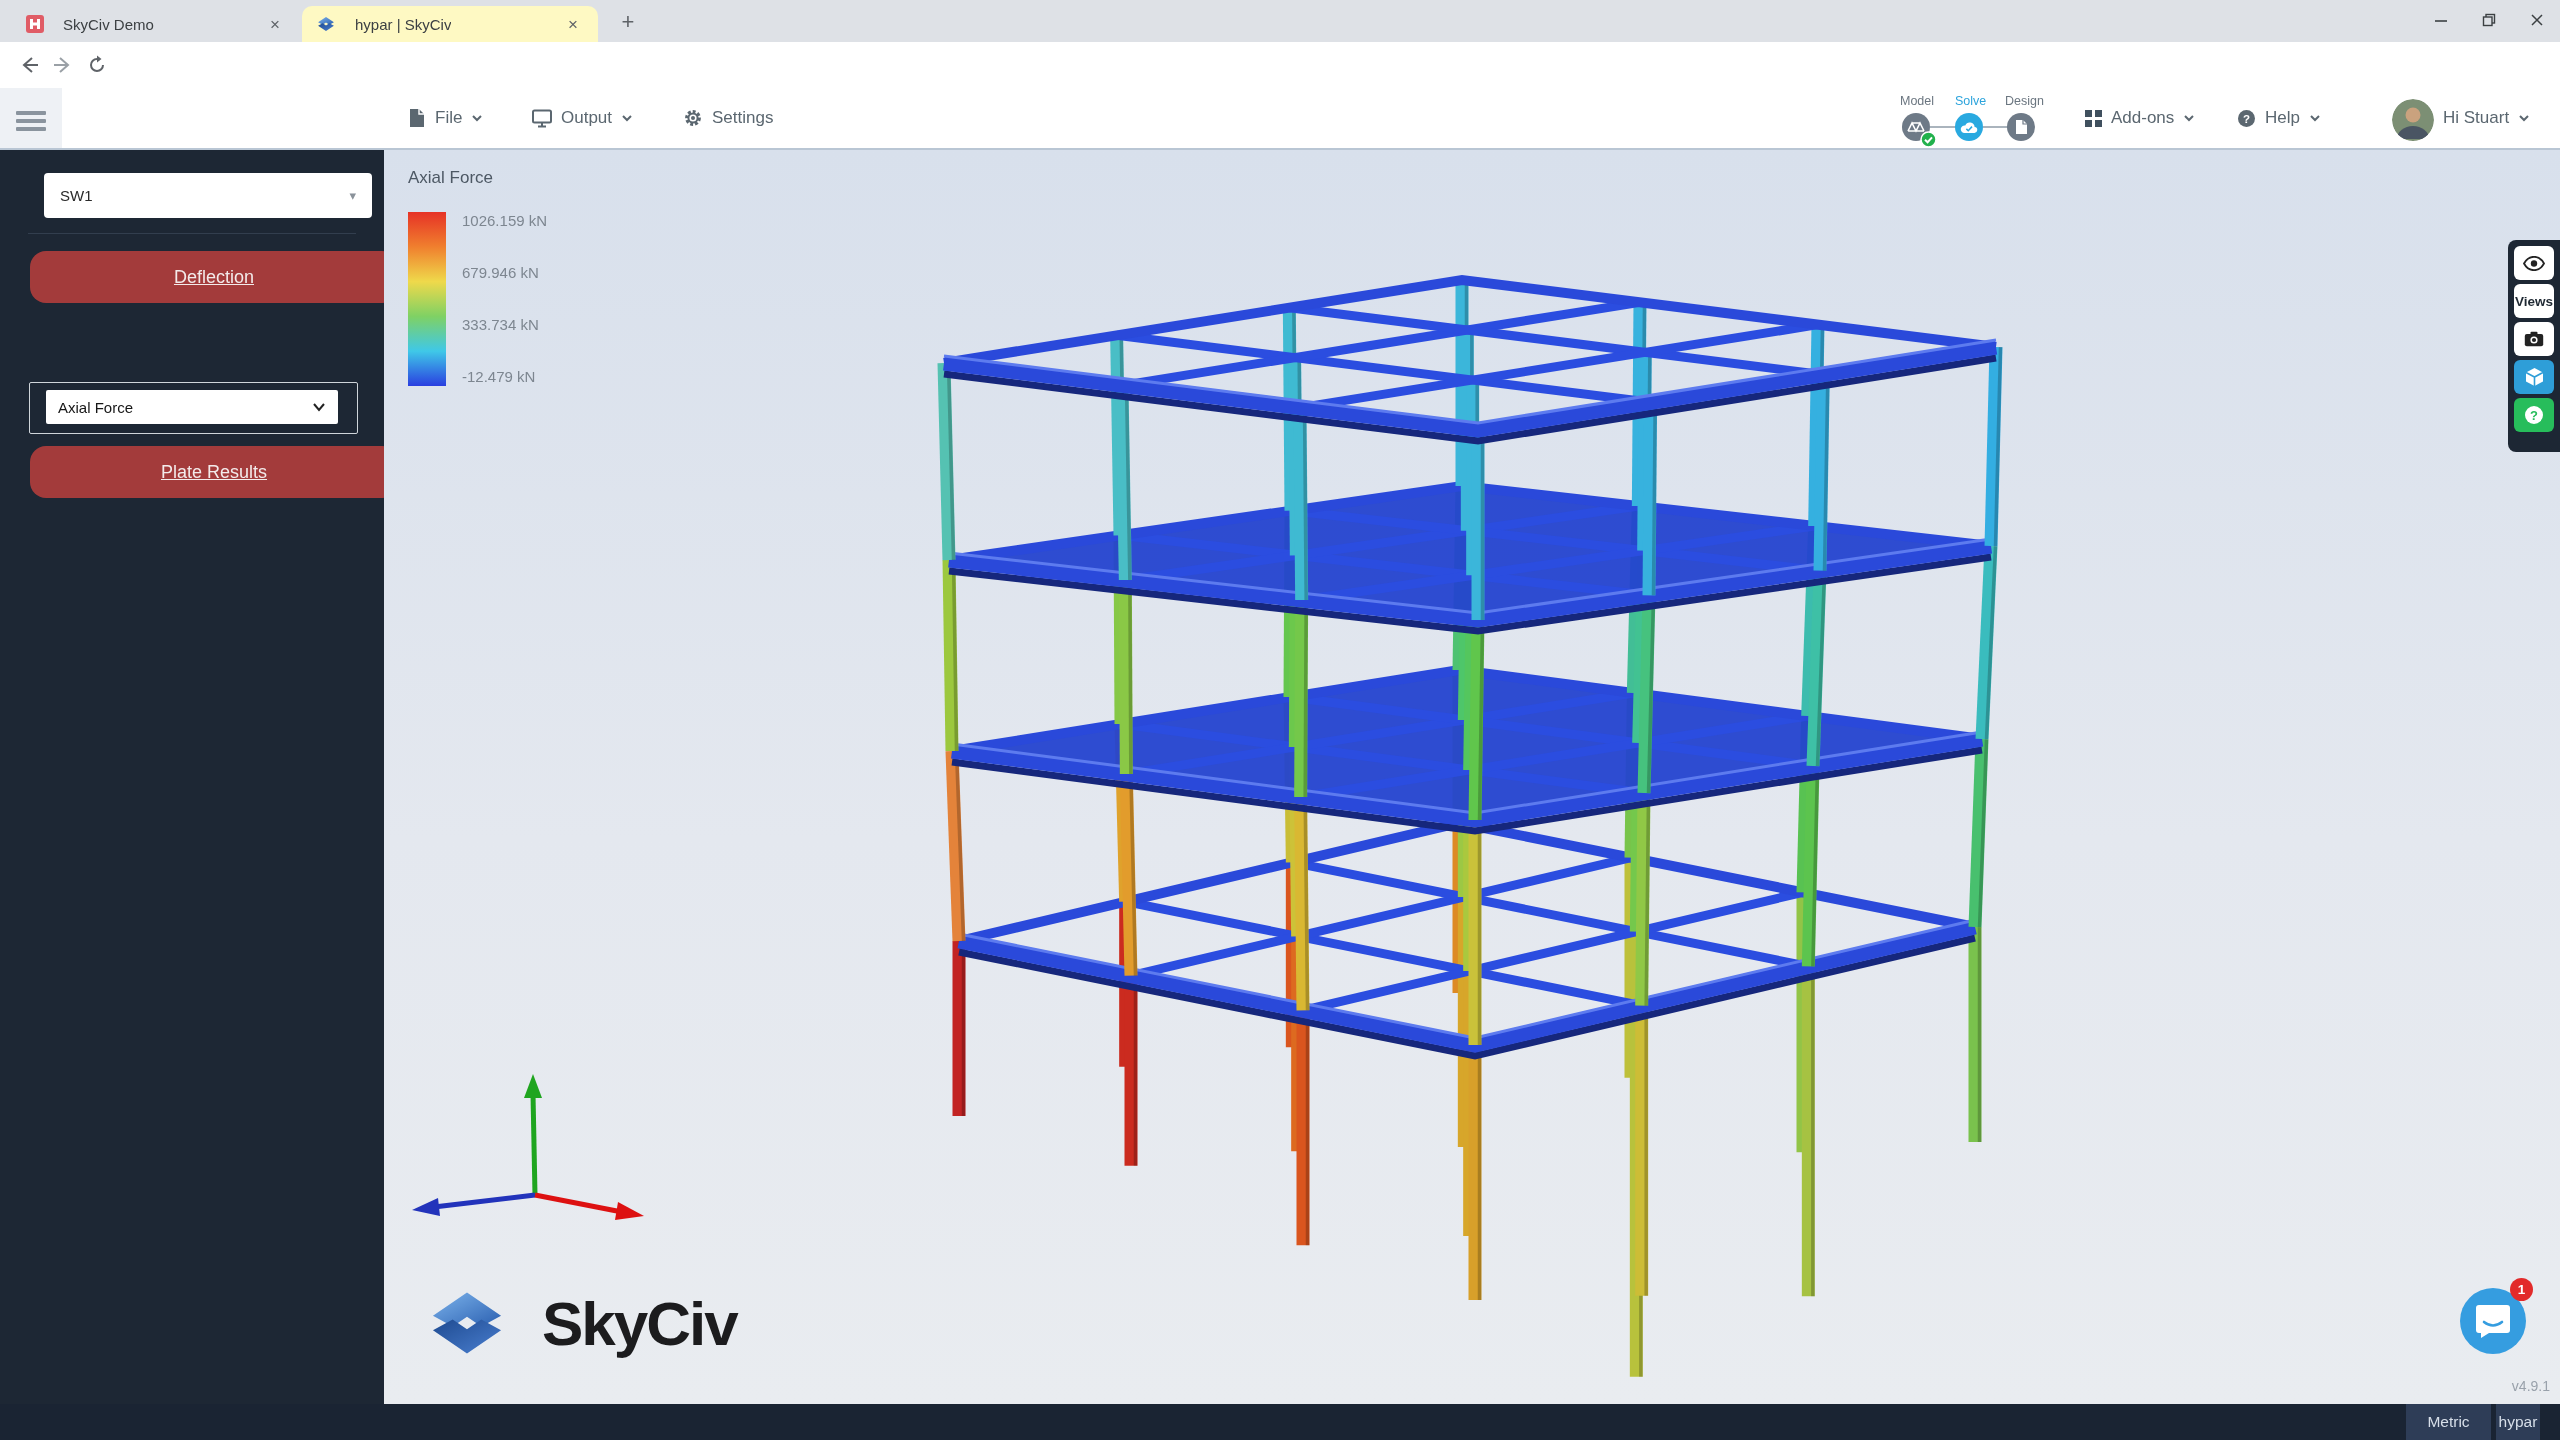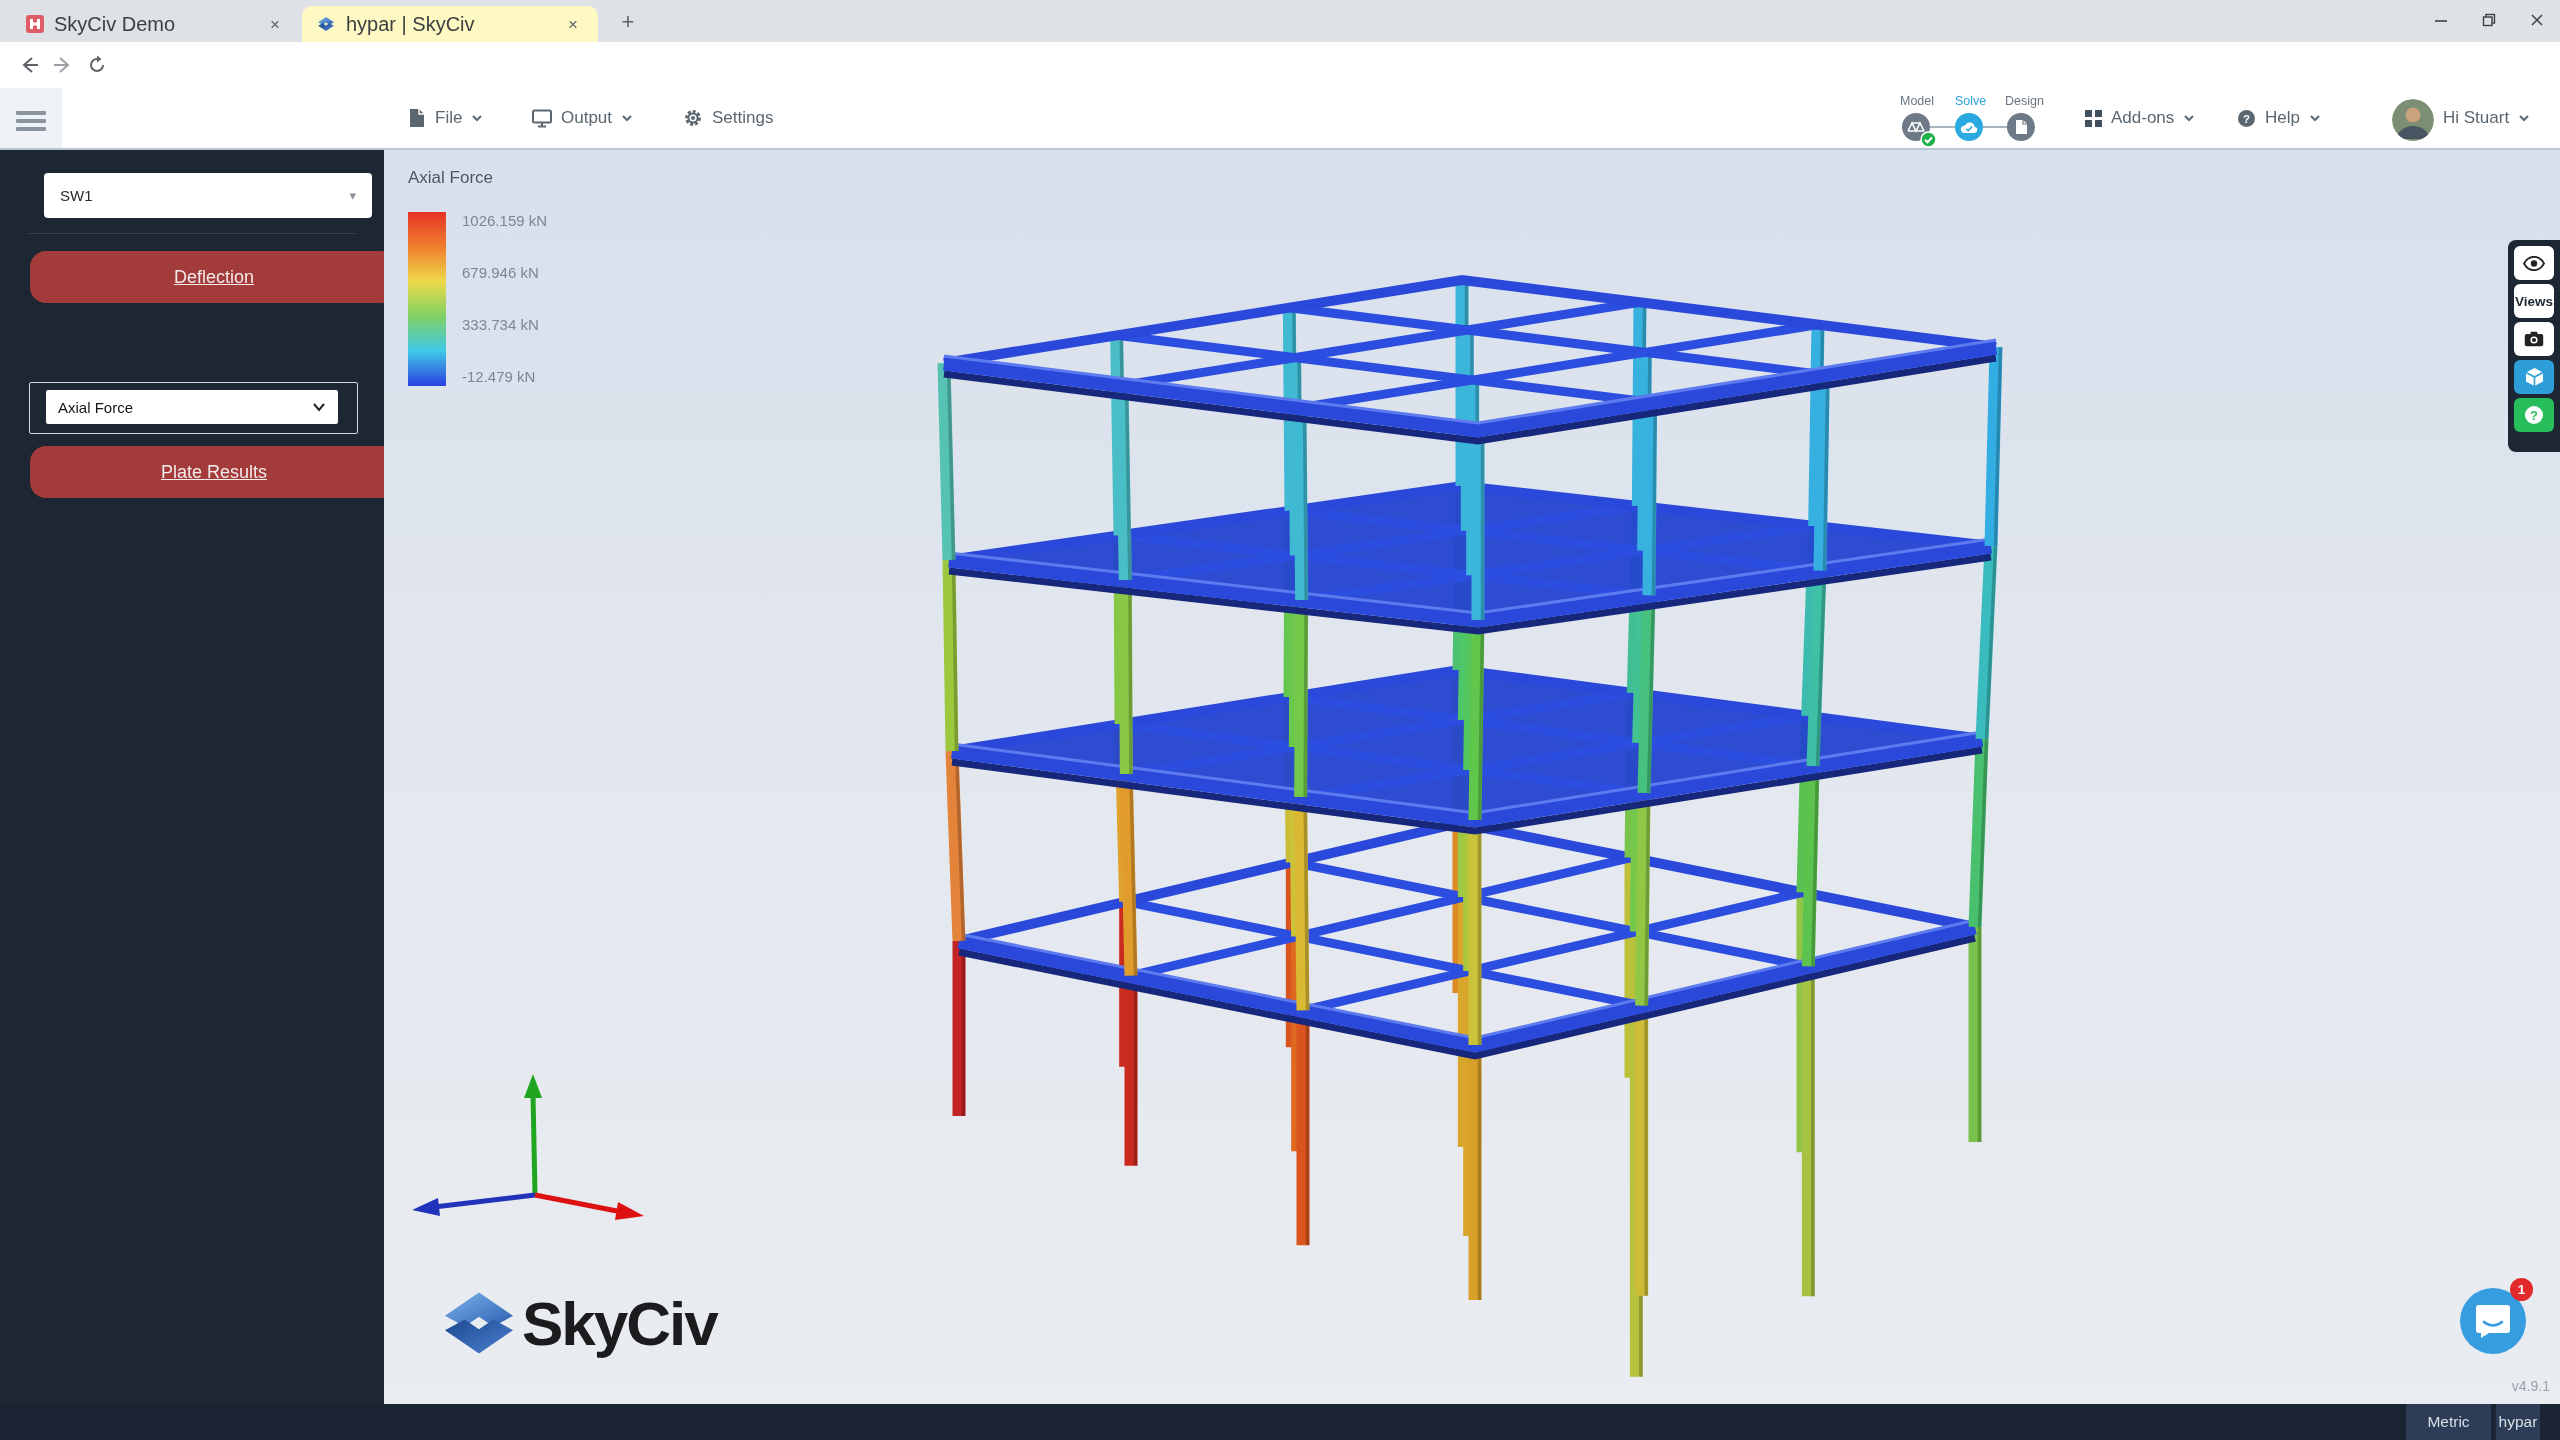--- a/index.html
+++ b/index.html
@@ -2,21 +2,21 @@
 <html><head>
 <meta charset="utf-8">
 <style>
   html,body{margin:0;padding:0;background:#000;}
   #stage{position:relative;width:2560px;height:1440px;overflow:hidden;
          font-family:"Liberation Sans","DejaVu Sans",sans-serif;background:#fff;}
   .abs{position:absolute;}
   
   #tabstrip{left:0;top:0;width:2560px;height:42px;background:#dee1e6;}
   .tab{top:6px;height:36px;display:flex;align-items:center;gap:10px;padding:0 14px;box-sizing:border-box;}
-  .tab .title{font-size:20px;color:#3c4043;white-space:nowrap;overflow:hidden;max-width:200px;}
+  .tab .title{font-size:15px;color:#3c4043;white-space:nowrap;overflow:hidden;max-width:200px;margin-left:9px;}
   .tab-close{width:22px;height:22px;border-radius:50%;display:flex;align-items:center;justify-content:center;
              color:#5f6368;font-size:17px;line-height:1;}
   #tab1{left:12px;width:288px;}
   #tab2{left:302px;width:296px;background:#fef9c3;border-radius:10px 10px 0 0;}
   #newtab{left:614px;top:8px;width:28px;height:28px;color:#5f6368;font-size:22px;display:flex;align-items:center;justify-content:center;}
   .winctl{top:0;width:46px;height:40px;display:flex;align-items:center;justify-content:center;color:#3c4043;}
   #toolbar{left:0;top:42px;width:2560px;height:46px;background:#fff;border-bottom:1px solid #dadce0;display:flex;align-items:center;}
   .navbtn{width:34px;height:34px;display:flex;align-items:center;justify-content:center;}
   #omnibox{position:absolute;left:148px;top:47px;width:2286px;height:36px;background:#f1f3f4;border-radius:18px;
            display:flex;align-items:center;padding:0 14px;box-sizing:border-box;gap:12px;}
@@ -47,21 +47,21 @@
   #btn-plate{top:296px;background:#a33b3b;}
   
   #canvas{left:384px;top:150px;width:2176px;height:1254px;background:linear-gradient(180deg,#d8e0ec 0%,#e4e8ef 55%,#e9ecf0 100%);overflow:hidden;}
   #legend-title{left:24px;top:18px;font-size:17px;color:#4d5864;}
   #legend-bar{left:24px;top:62px;width:38px;height:174px;}
   .legend-label{left:78px;height:20px;font-size:15px;color:#7d8690;white-space:nowrap;}
   #view-toolbar{right:0;top:90px;width:52px;height:212px;background:#1d2734;border-radius:8px 0 0 8px;}
   .vt-btn{left:6px;width:40px;height:34px;border-radius:6px;background:#fff;display:flex;align-items:center;justify-content:center;
           font-size:13.5px;font-weight:bold;color:#1f2933;}
   #version{right:10px;top:1228px;font-size:14px;color:#99a1ab;}
-  #logo{left:52px;top:1130px;display:flex;align-items:center;gap:0;}
+  #logo{left:40px;top:1130px;display:flex;align-items:center;gap:32px;}
   #logo-text{font-size:62px;font-weight:bold;color:#1c1c1e;letter-spacing:-2px;}
   #chat-btn{left:2076px;top:1138px;width:66px;height:66px;border-radius:50%;background:#359de0;display:flex;align-items:center;justify-content:center;}
   #chat-badge{left:2126px;top:1128px;width:23px;height:23px;border-radius:50%;background:#e22a2a;color:#fff;font-size:13.5px;
               font-weight:bold;display:flex;align-items:center;justify-content:center;}
   
   #statusbar{left:0;top:1404px;width:2560px;height:36px;background:#1a2433;}
   .sb-badge{top:0;height:36px;background:#2e3d57;color:#d7dfe9;font-size:15.5px;font-weight:normal;
             display:flex;align-items:center;justify-content:center;}
 </style>
 </head>

